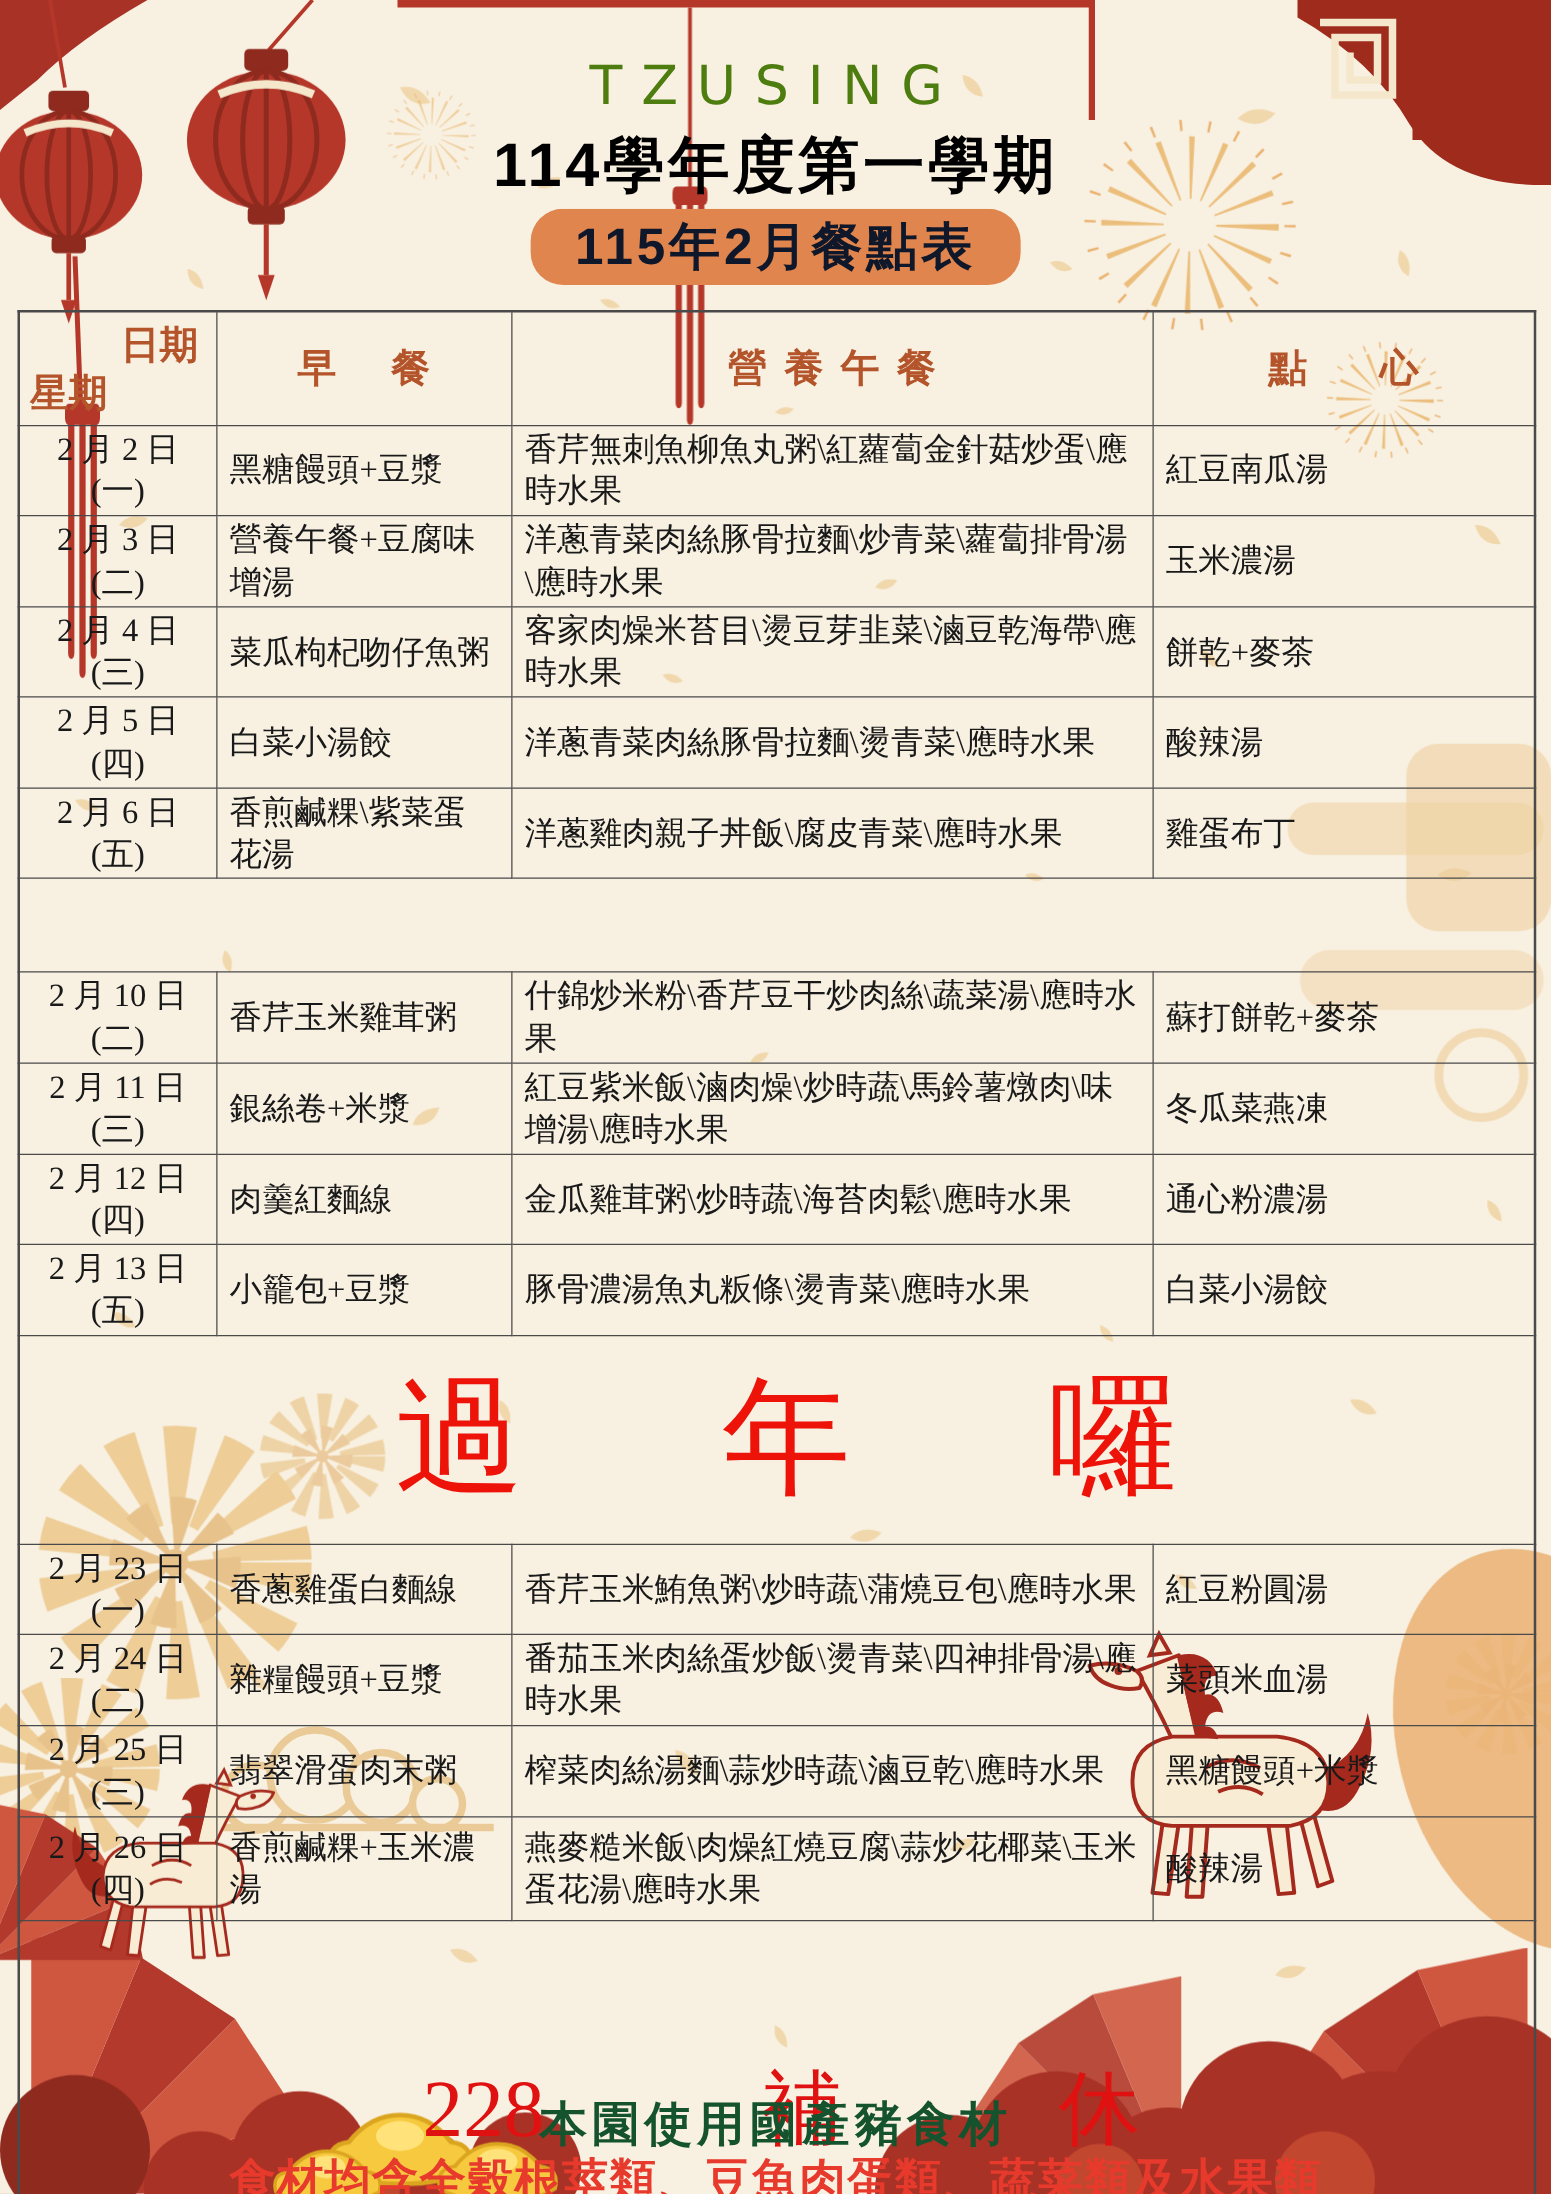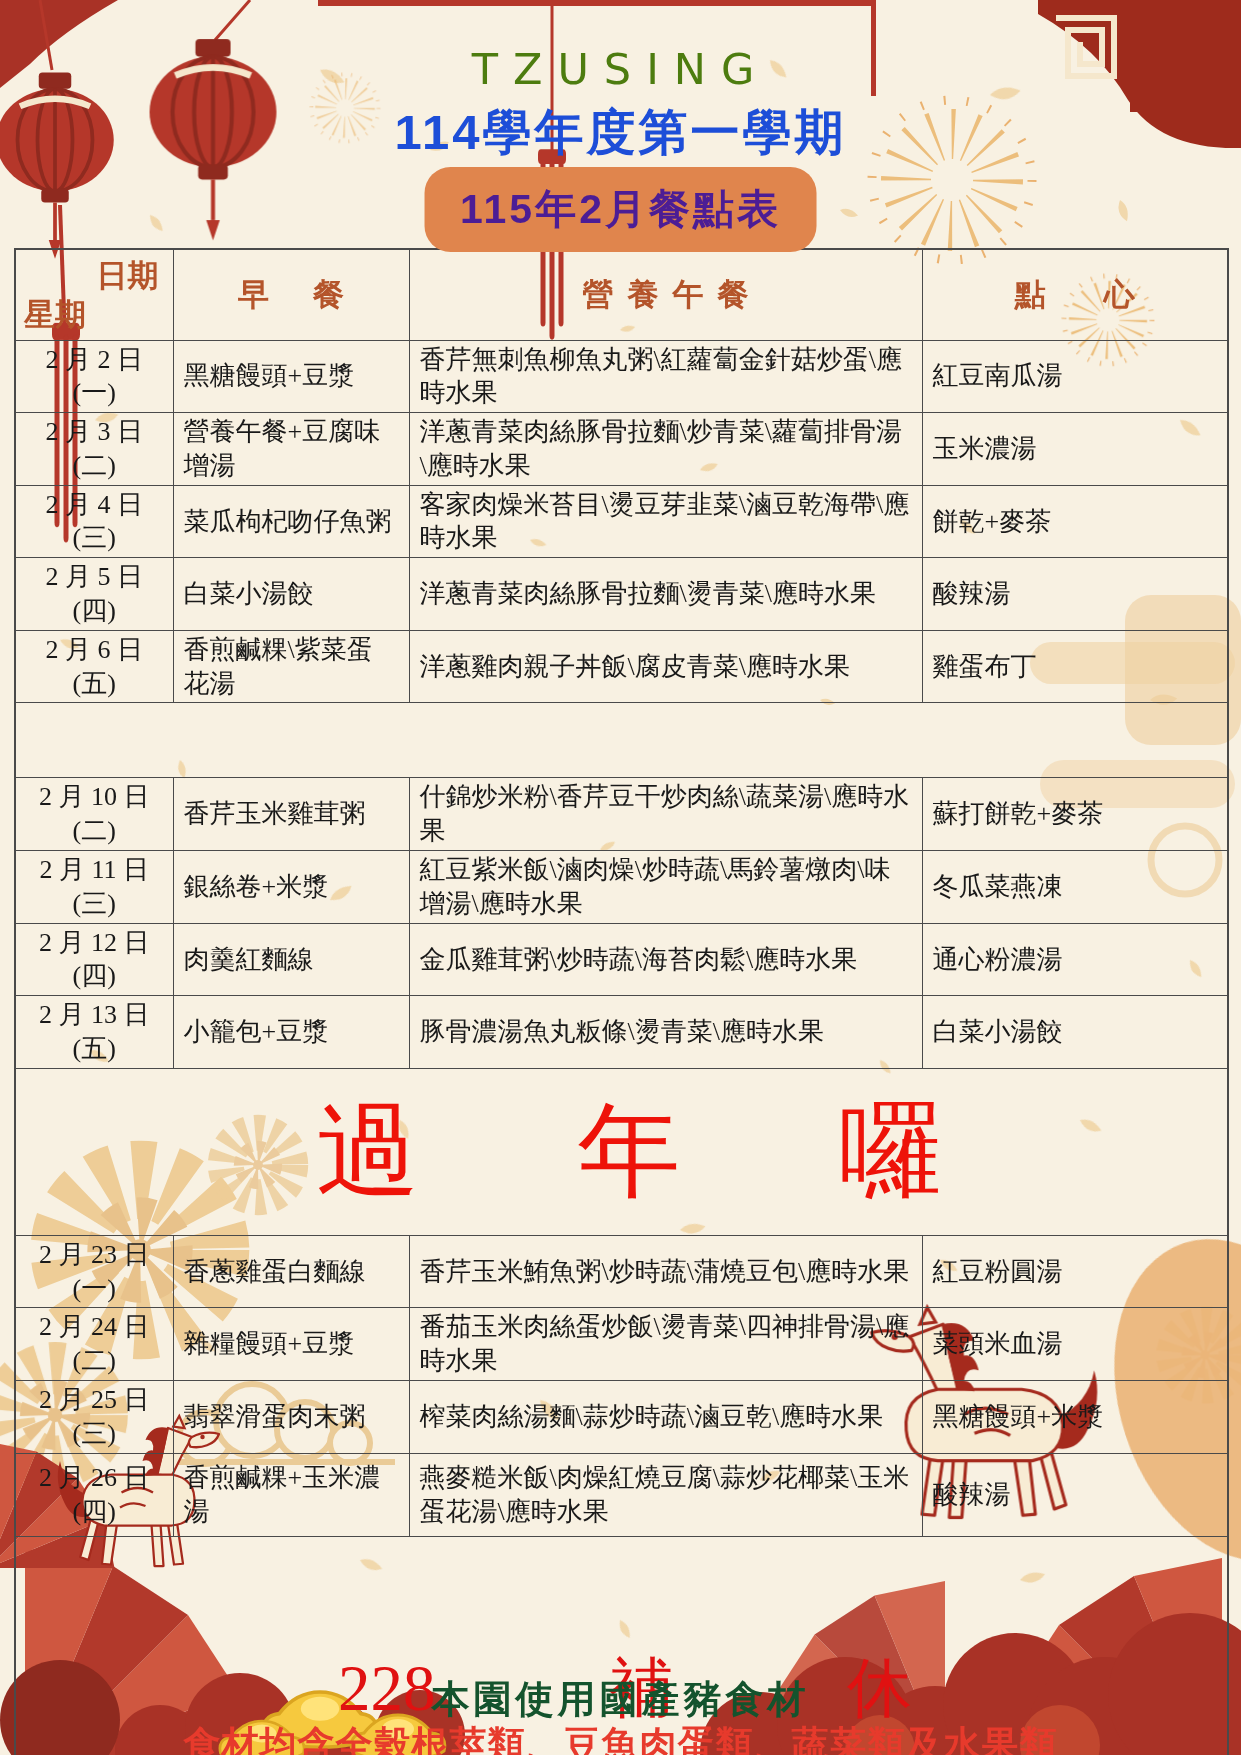--- a/index.html
+++ b/index.html
@@ -1,24 +1,24 @@
 <!DOCTYPE html>
 <html><head>
 <meta charset="utf-8">
 <style>
   html,body{margin:0;padding:0;background:#d8d2c4;}
   .poster{position:relative;width:1241px;height:1755px;background:#f8f1e2;overflow:hidden;
           font-family:"Liberation Serif","DejaVu Serif",serif;}
   .deco{position:absolute;left:0;top:0;width:1241px;height:1755px;z-index:0;pointer-events:none;}
   .ttl{position:absolute;width:100%;text-align:center;z-index:2;}
   #tz{top:44px;font-family:"DejaVu Sans","Liberation Sans",sans-serif;font-size:43px;letter-spacing:15px;color:#4d7c0f;}
-  #sem{top:100px;font-family:"Liberation Sans",sans-serif;font-size:49px;font-weight:700;color:#1d4ed8;letter-spacing:3px;}
-  #badge{position:absolute;top:167px;left:50%;transform:translateX(-50%);background:#e0854d;color:#4c1d95;
+  #sem{top:100px;font-family:"Liberation Sans",sans-serif;font-size:49px;font-weight:700;color:#000000;letter-spacing:3px;}
+  #badge{position:absolute;top:167px;left:50%;transform:translateX(-50%);background:#e0854d;color:#0f172a;
          font-family:"Liberation Sans",sans-serif;font-weight:700;font-size:41px;line-height:1.1;
-         padding:20px 36px;border-radius:26px;letter-spacing:3px;z-index:2;white-space:nowrap;}
+         padding:8px 36px;border-radius:26px;letter-spacing:3px;z-index:2;white-space:nowrap;}
   table#menu{position:absolute;left:14px;top:248px;width:1213px;z-index:1;border-collapse:collapse;
              table-layout:fixed;border:2px solid #4a4a4a;}
   #menu td{border:1px solid #4a4a4a;padding:2px 10px;font-size:26px;color:#191919;vertical-align:middle;
            background:transparent;word-break:break-all;line-height:1.3;}
   td.corner{position:relative;padding:0;background-image:linear-gradient(to bottom right,
             transparent 49.4%,#4a4a4a 49.4%,#4a4a4a 50.6%,transparent 50.6%);}
   .corner .tr{position:absolute;top:6px;right:14px;}
   .corner .bl{position:absolute;bottom:4px;left:8px;}
   .hl{color:#b4542a;font-weight:700;font-size:31px;}
   td.hcell{text-align:center;}

